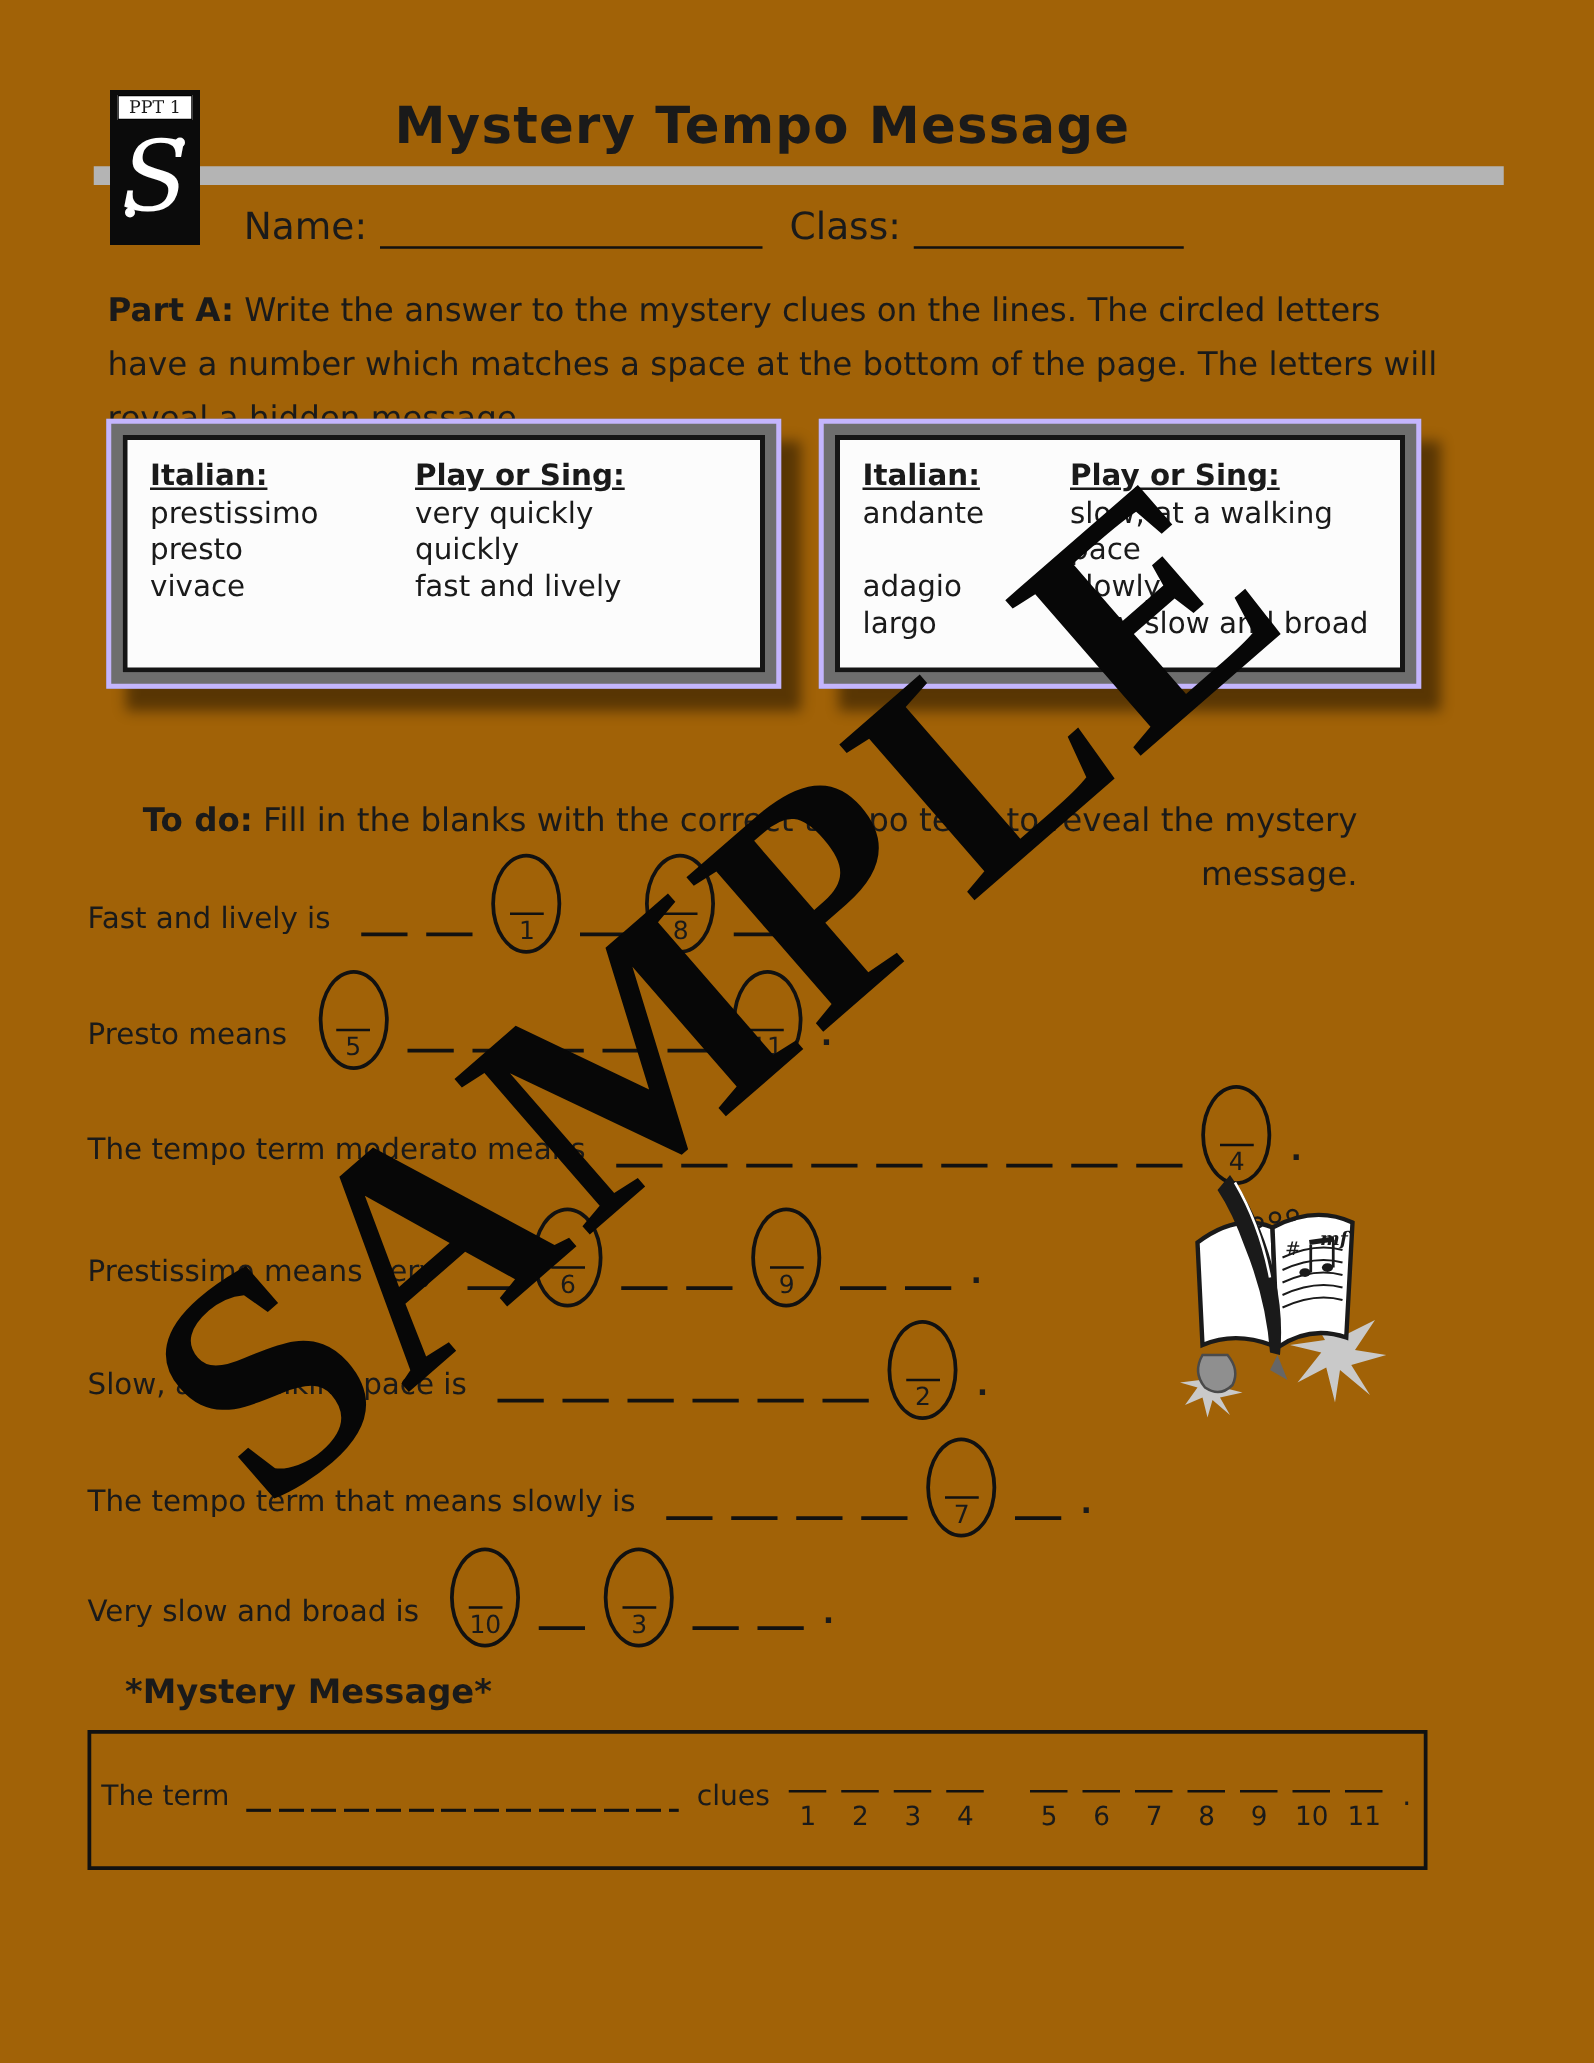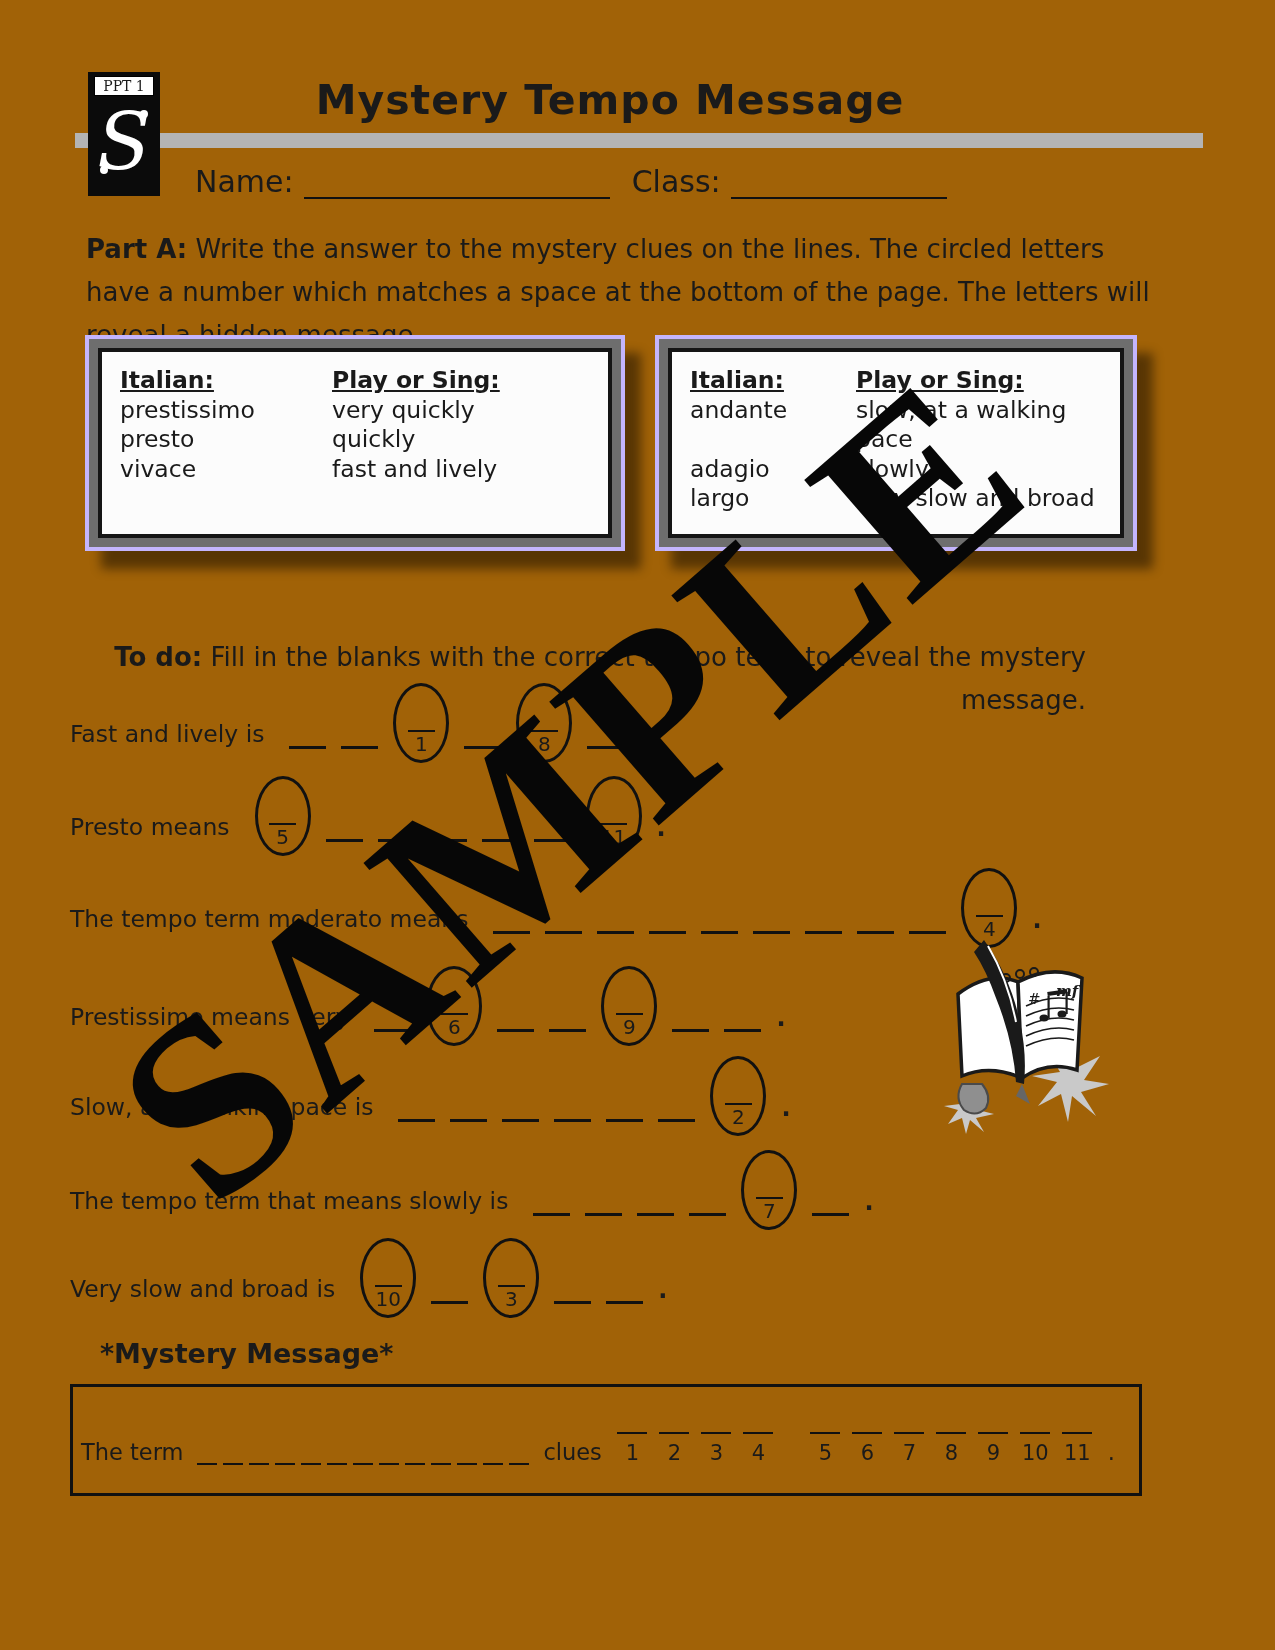--- a/index.html
+++ b/index.html
@@ -50,21 +50,21 @@
           display:flex;flex-direction:column;align-items:center;justify-content:flex-end;
           padding-bottom:5px;margin-bottom:-14px;box-sizing:border-box;background:transparent;}
   .cline{width:27px;border-bottom:2.5px solid #111;height:0;}
   .cnum{font-size:20px;line-height:22px;margin-top:1px;}
   .qend{font-size:24px;padding-bottom:0;font-weight:bold;}
 
   
   .mhead{position:absolute;left:100px;top:1338px;font-size:27px;font-weight:bold;}
   .mbox{position:absolute;left:70px;top:1384px;width:1072px;height:112px;
         border:3.5px solid #111;box-sizing:border-box;}
-  .mrow{display:flex;align-items:flex-end;gap:14px;padding:20px 24px 0 8px;font-size:22.5px;}
+  .mrow{display:flex;align-items:center;gap:14px;padding:20px 10px 0 8px;font-size:22.5px;}
   .mtext{padding-top:2px;white-space:nowrap;}
   .termline{width:348px;height:27px;
             background:repeating-linear-gradient(90deg,#111 0 20px,transparent 20px 26px);
             background-size:100% 2.5px;background-position:bottom;background-repeat:no-repeat;}
   .ngroup{display:flex;gap:9px;}
   .ngroup.g2{margin-left:20px;}
   .nblank{display:flex;flex-direction:column;align-items:center;width:33px;}
   .nline{width:30px;height:25px;border-bottom:2.5px solid #111;}
   .nnum{font-size:21px;margin-top:7px;}
   .mend{padding-top:2px;}

